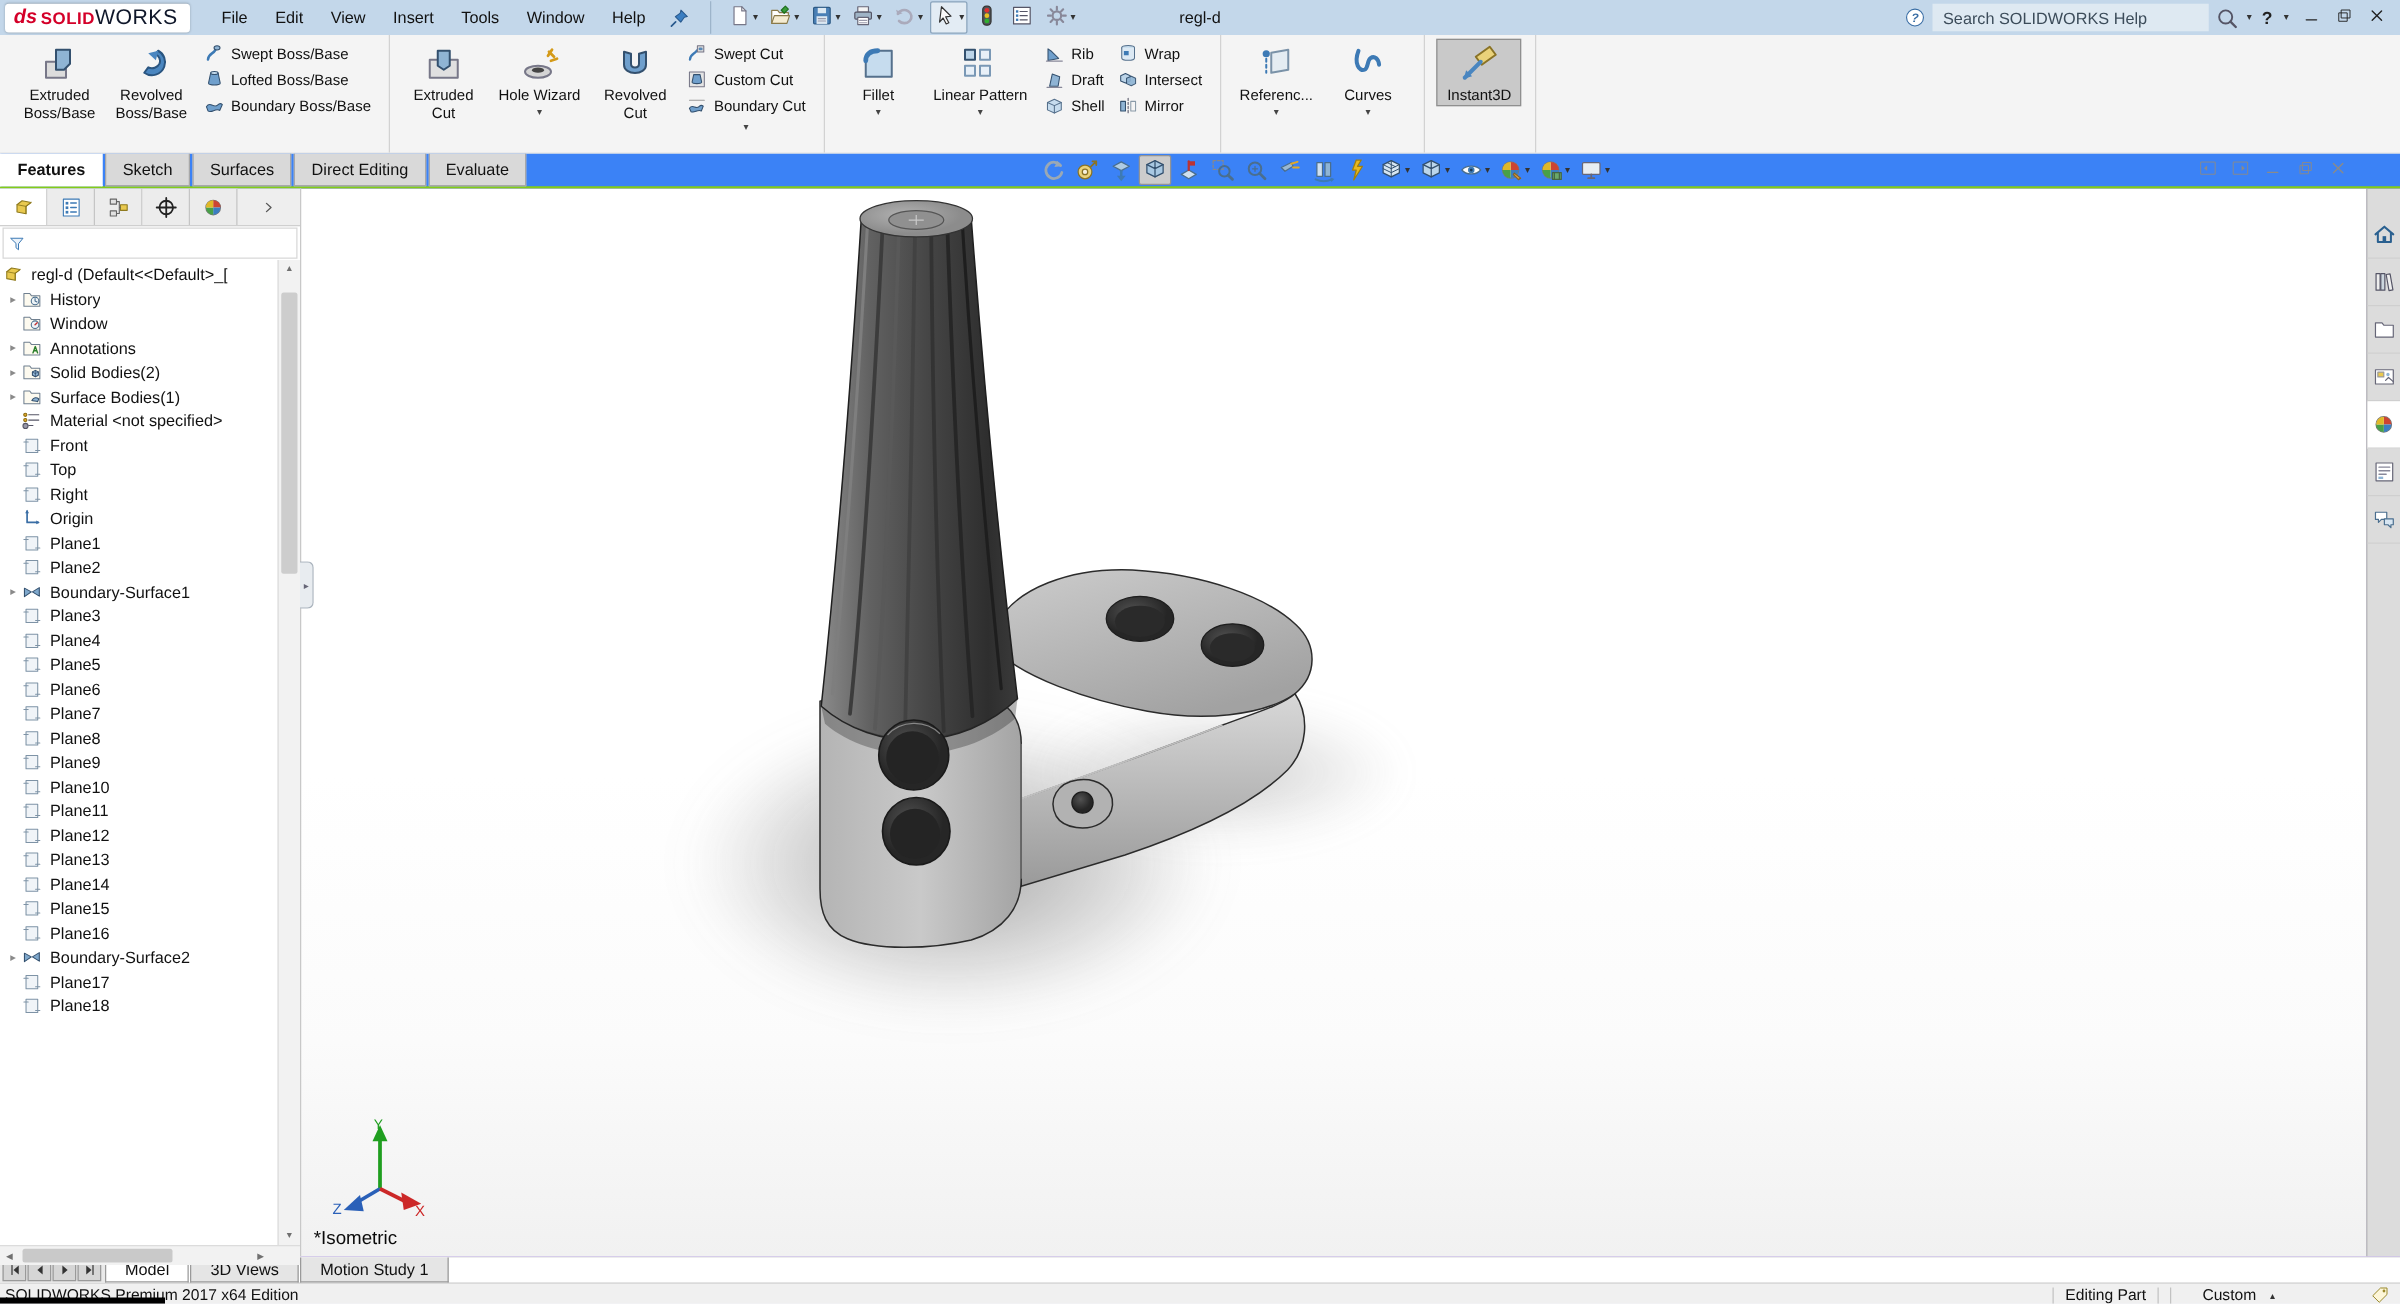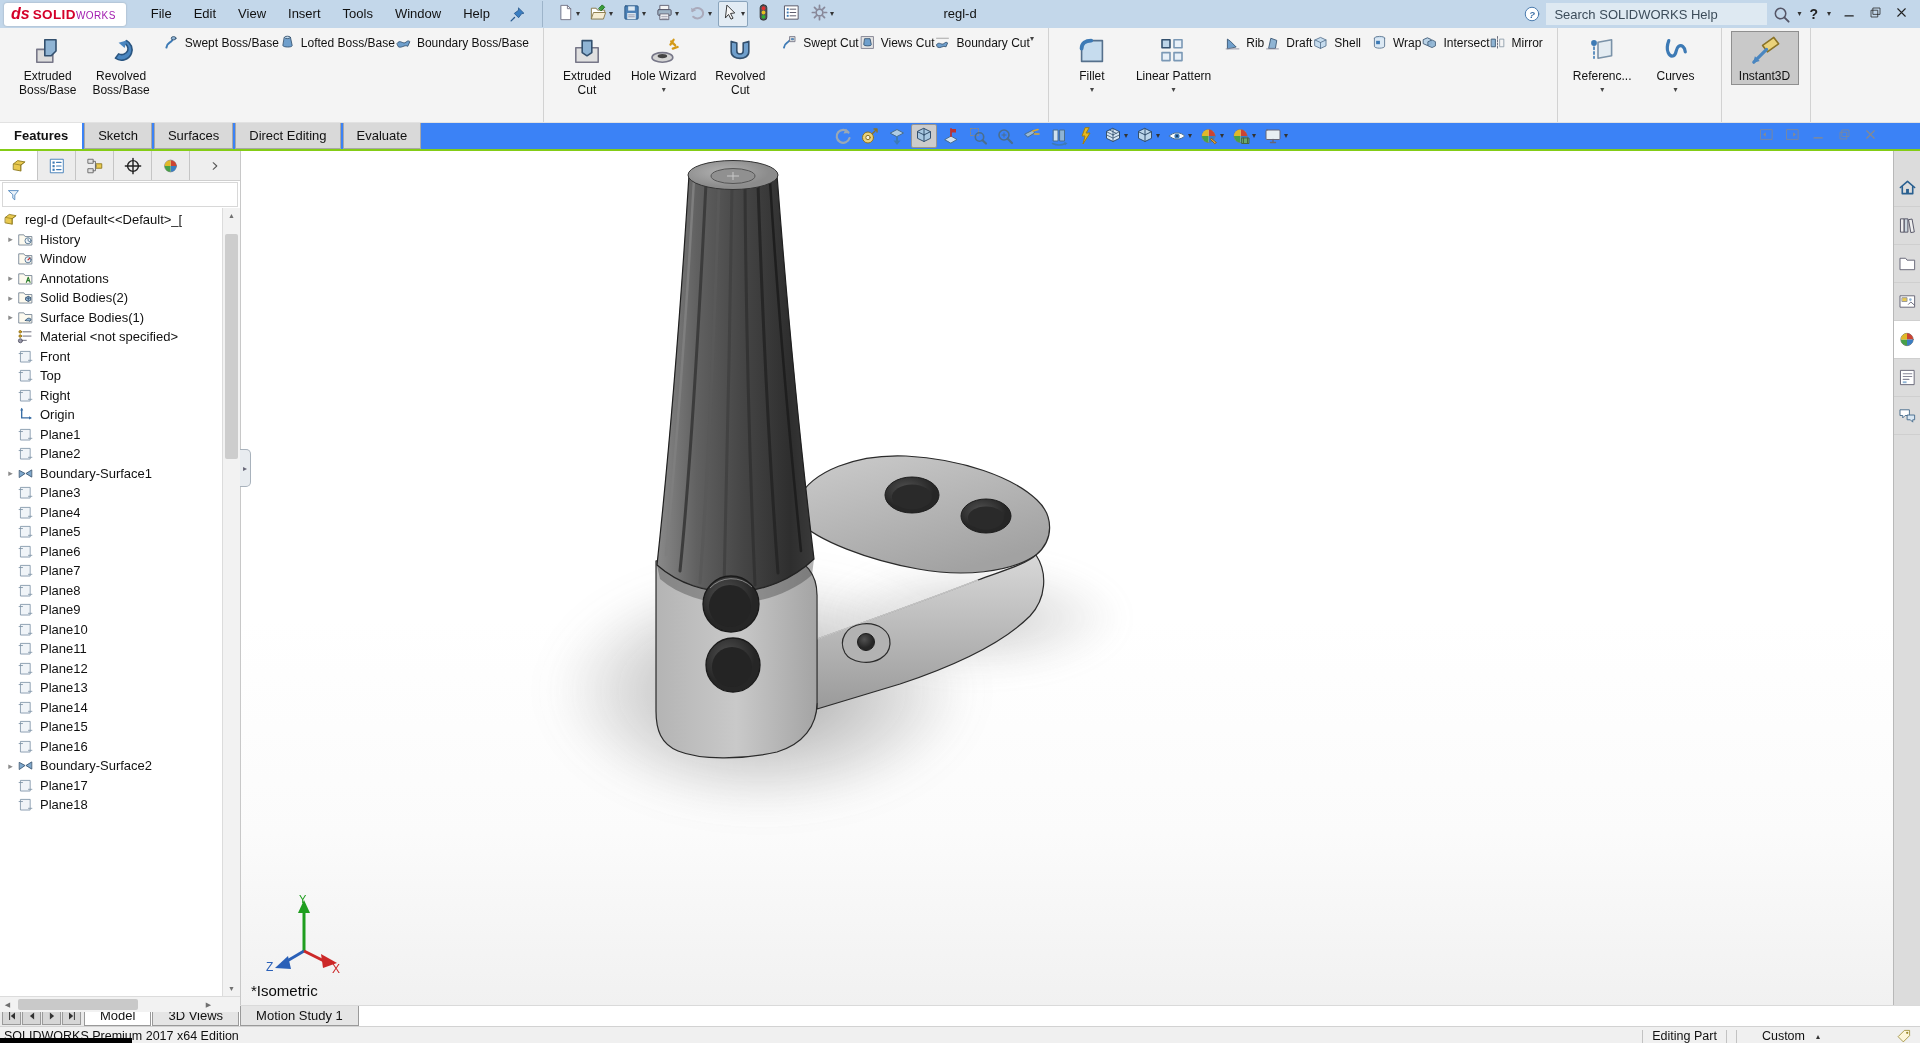--- a/index.html
+++ b/index.html
@@ -4,42 +4,42 @@
 <style>
   html,body{margin:0;padding:0;width:1920px;height:1043px;overflow:hidden;
     font-family:"Liberation Sans",sans-serif;font-size:13px;color:#111;background:#fff;}
   .app{position:relative;width:1920px;height:1043px;overflow:hidden;}
 
   
   .titlebar{height:28px;background:#c3d7ea;display:flex;align-items:center;padding-left:4px;position:relative;}
   .logo{background:#fff;border-radius:3px;height:23px;display:flex;align-items:center;gap:3px;padding:0 10px 0 7px;box-shadow:0 0 2px rgba(0,0,0,.25);}
   .logo-ds{color:#d40029;font-weight:bold;font-style:italic;font-size:16px;line-height:16px;}
   .logo-solid{color:#d40029;font-weight:bold;font-size:13.5px;letter-spacing:.4px;}
-  .logo-works{color:#a21caf;font-size:10px;letter-spacing:.4px;}
+  .logo-works{color:#0f172a;font-size:17px;letter-spacing:.4px;}
   .menubar{display:flex;margin-left:14px;}
   .menu-item{padding:0 11px;line-height:28px;cursor:default;}
   .pin{display:flex;align-items:center;margin:0 8px;}
   .qat{display:flex;align-items:center;margin-left:8px;border-left:1px solid #9db4ca;padding-left:10px;gap:3px;position:relative;z-index:2;}
   .qat-btn{display:flex;align-items:center;height:24px;padding:0 2px;border-radius:2px;border:1px solid transparent;}
   .qat-btn.pressed{background:#e3ecf4;border-color:#8aa4bc;}
   .caret{font-size:8px;color:#333;margin-left:1px;line-height:8px;}
   .doc-title{position:absolute;left:0;right:0;top:0;height:28px;line-height:28px;text-align:center;pointer-events:none;color:#111;}
   .tb-right{margin-left:auto;display:flex;align-items:center;gap:5px;padding-right:6px;position:relative;z-index:2;}
   .search-box{display:flex;align-items:center;background:#dee9f2;height:22px;width:205px;padding:0 8px;color:#3c4c5a;}
   .q-help{font-weight:bold;font-size:14px;color:#222;padding:0 3px;}
   .winbtn{width:26px;height:24px;display:flex;align-items:center;justify-content:center;color:#222;}
 
   
   .ribbon{height:94px;background:#f4f4f4;display:flex;align-items:stretch;padding-left:4px;border-bottom:1px solid #e2e2e2;}
   .rgroup{display:flex;align-items:flex-start;border-right:1px solid #d2d2d2;padding:3px 9px 0 7px;}
   .rbig{display:flex;flex-direction:column;align-items:center;margin:0 2px;min-width:56px;padding:1px 5px;border:1px solid transparent;}
   .rbig .ric{height:36px;display:flex;align-items:center;justify-content:center;}
   .rlbl{font-size:12px;line-height:14px;text-align:center;white-space:nowrap;}
   .rbig.pressed{background:#c9c9c9;border-color:#8f8f8f;}
-  .rstack{display:flex;flex-direction:row;margin:1px 5px 0;}
+  .rstack{display:flex;flex-direction:column;margin:1px 5px 0;}
   .rsrow{display:flex;align-items:center;gap:5px;height:21px;font-size:12px;white-space:nowrap;}
   .stack-caret,.rbig .bcaret{font-size:8px;color:#444;text-align:center;margin-top:3px;line-height:8px;}
 
   
   .tabrow{height:26px;background:#3b82f6;position:relative;display:flex;align-items:flex-start;border-bottom:2px solid #84cc16;}
   .cmdtab{display:inline-flex;align-items:center;height:25px;padding:0 13px;background:#d9d9d9;border:1px solid #a8a8a8;border-top:none;margin-right:2px;}
   .cmdtab.active{background:#fff;border-color:#fff;font-weight:bold;}
   .headsup{position:absolute;left:830px;top:0;height:26px;display:flex;align-items:center;gap:1px;}
   .hbtn{display:flex;align-items:center;padding:1px 2px;border-radius:2px;border:1px solid transparent;}
   .hbtn.pressed{background:#cccccc;border-color:#949494;}
@@ -329,21 +329,21 @@
             </span>
             <span>Swept Cut</span>
           </div>
           <div class="rsrow">
             <span style="display:flex">
               <svg width="17" height="17" viewBox="0 0 20 20" fill="none" stroke-linejoin="round" stroke-linecap="round">
                 <rect x="3" y="3" width="14" height="14" fill="#e4e4e4" stroke="#778"></rect>
                 <path d="M7 5.5h6l1.5 7c.4 2-9.4 2-9 0z" fill="#6f9fcc" stroke="#33506e"></path>
               </svg>
             </span>
-            <span>Views Cut</span>
+            <span>Custom Cut</span>
           </div>
           <div class="rsrow">
             <span style="display:flex">
               <svg width="17" height="17" viewBox="0 0 20 20" fill="none" stroke-linejoin="round" stroke-linecap="round">
                 <path d="M3 12.5c3-4.5 6 1.5 9-1.5 1.8-1.8 3.2-1.2 4-.5l-1.8 4.5c-3.5-2-6.5 2.5-9.7.7z" fill="#6f9fcc" stroke="#33506e"></path>
                 <path d="M3 5h14" stroke="#999"></path>
               </svg>
             </span>
             <span>Boundary Cut</span>
           </div>

